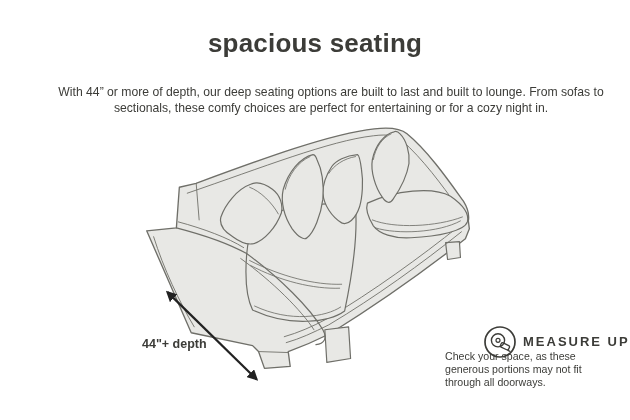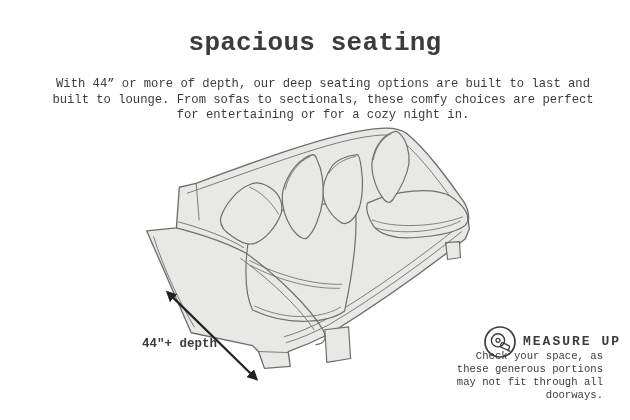--- a/index.html
+++ b/index.html
@@ -1,42 +1,42 @@
 <!DOCTYPE html>
 <html><head>
 <meta charset="utf-8">
 <style>
   html,body { margin:0; padding:0; background:#fff; }
   .page {
     position:relative; width:630px; height:408px; background:#ffffff;
-    font-family:Liberation Mono, monospace; color:#3c3c38; overflow:hidden;
+    font-family:Liberation Sans, sans-serif; color:#3c3c38; overflow:hidden;
   }
   .title {
     position:absolute; top:28px; left:0; right:0; margin:0;
     text-align:center; font-size:26px; line-height:30px; font-weight:bold;
     letter-spacing:0.2px;
   }
   .intro {
-    position:absolute; top:69px; left:31px; width:568px; margin:8px;
+    position:absolute; top:69px; left:31px; width:568px; margin:16px;
     text-align:center; font-size:12.2px; line-height:15.6px;
   }
   .sofa-wrap { position:absolute; left:140px; top:115px; width:340px; height:290px; }
   .depth-label {
     position:absolute; left:142px; top:337px;
     font-size:12.5px; font-weight:bold; white-space:nowrap;
   }
   .measure-icon { position:absolute; left:483px; top:325px; }
   .measure-title {
     position:absolute; left:523px; top:334px;
     font-size:13px; font-weight:bold; letter-spacing:2px; white-space:nowrap;
     color:#3c3c38;
   }
   .measure-note {
     position:absolute; right:27px; top:350px; width:158px;
-    text-align:right; font-size:10.6px; line-height:12.9px;
+    font-size:10.6px; line-height:12.9px;
   }
 </style>
 </head>
 <body>
 
 <div class="page">
 
   <h1 class="title">spacious seating</h1>
 
   <p class="intro">With 44” or more of depth, our deep seating options are built to last and built to lounge. From sofas to sectionals, these comfy choices are perfect for entertaining or for a cozy night in.</p>

